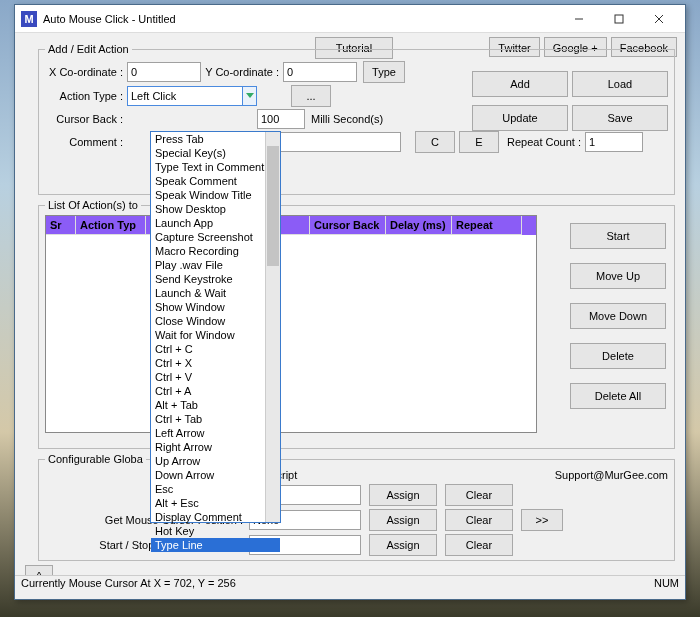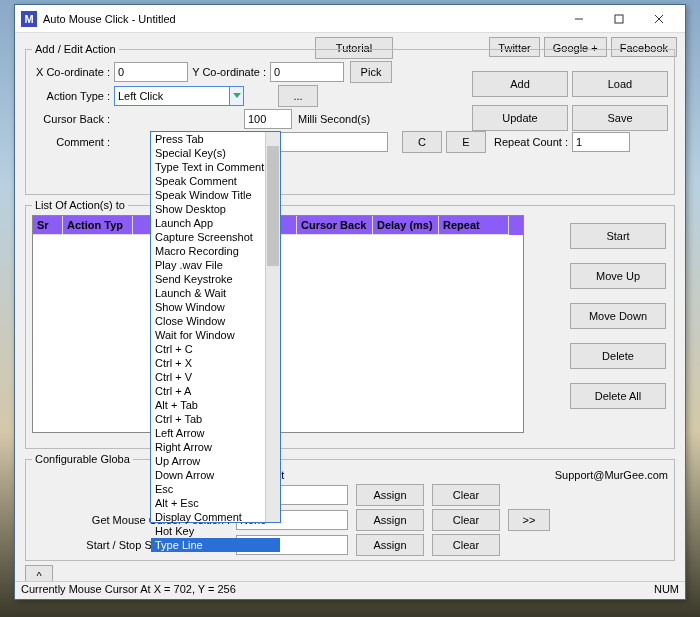--- a/index.html
+++ b/index.html
@@ -4,23 +4,23 @@
 <style>
   * { box-sizing: border-box; font-family: "Segoe UI", Tahoma, sans-serif; font-size: 11px; }
   body { margin: 0; background: linear-gradient(to bottom, #8aa8c8 0%, #b8d0e0 30%, #d4c8a8 70%, #3a3a2a 100%); width:700px; height:617px; overflow:hidden; position:relative;}
   .window { position:absolute; top:4px; left:14px; width:672px; height:596px; background:#f0f0f0; border:1px solid #4a6a8a; box-shadow: 2px 2px 6px rgba(0,0,0,.3);}
   .titlebar { height:28px; background:#fff; border-bottom:1px solid #ddd; display:flex; align-items:center; padding:0 6px;}
   .titlebar .micon { width:16px;height:16px; background:#3a4abf; color:#fff; font-weight:bold; font-size:11px; display:flex;align-items:center;justify-content:center; margin-right:6px;}
   .titlebar .ttxt { flex:1;}
   .winbtn { width:40px; height:24px; display:flex; align-items:center; justify-content:center; color:#444;}
   .winbtn svg { width:10px; height:10px; }
   .content { position:absolute; top:28px; left:0; right:0; bottom:18px; padding:6px 10px 0 10px; background:#f0f0f0;}
-  .statusbar { position:absolute; bottom:0; left:0; right:0; height:18px; background:#f0f0f0; border-top:1px solid #ccc; font-size:11px; padding:1px 6px; display:flex;text-align:right;}
+  .statusbar { position:absolute; bottom:0; left:0; right:0; height:24px; background:#f0f0f0; border-top:1px solid #ccc; font-size:11px; padding:1px 6px; display:flex;text-align:right;}
   .statusbar .num { margin-left:auto;}
-  fieldset { border:1px solid #bbb; margin:0 0 4px 0; padding:4px 6px 14px 6px;}
+  fieldset { border:1px solid #bbb; margin:0 0 4px 13px; padding:4px 6px 14px 6px;}
   legend { padding:0 3px; font-size:11px;}
   .row { display:flex; align-items:center; margin:2px 0;}
   .lbl { text-align:right; padding-right:4px;}
   input[type=text] { height:20px; border:1px solid #a0a0a0; background:#fff; padding:0 3px;}
   button.std { height:22px; border:1px solid #a8a8a8; background:#e6e6e6; padding:0 6px; min-width:40px;}
   .topbtns { position:absolute; top:4px; right:8px; display:flex; gap:4px;}
   .topbtns button{ height:20px; padding:4px 8px; border:1px solid #a8a8a8; background:#e6e6e6;}
   .bigbtn { width:96px; height:26px; border:1px solid #a8a8a8; background:#e6e6e6;}
   .tablewrap { border:1px solid #888; background:#fff; height:218px; width:492px; overflow:hidden;}
   .thead { display:flex; background:#8b5cf6;font-weight:bold;}
@@ -72,21 +72,21 @@
     </div>
 
     <fieldset style="margin-top:4px; height:152px; position:relative;">
       <legend>Add / Edit Action</legend>
 
       <div class="row">
         <span class="lbl" style="width:82px">X Co-ordinate :</span>
         <input type="text" style="width: 74px;" value="0">
         <span class="lbl" style="width:82px">Y Co-ordinate :</span>
         <input type="text" style="width: 74px;" value="0">
-        <button class="std" style="margin-left:6px;width:42px">Pick</button>
+        <button class="std" style="margin-left:6px;width:42px">Type</button>
       </div>
 
       <div class="row">
         <span class="lbl" style="width:82px">Action Type :</span>
         <input type="text" style="width: 116px; border: 1px solid rgb(74, 138, 223);" readonly="" value="Left Click">
         <span style="width:14px; height:20px; border:1px solid #4a8adf; border-left:none; background:#eaf2fb; display:flex;align-items:center;justify-content:center;">
           <svg width="8" height="6">
               <polygon points="0,0 8,0 4,5" fill="#3a6"></polygon>
             </svg>
         </span>

